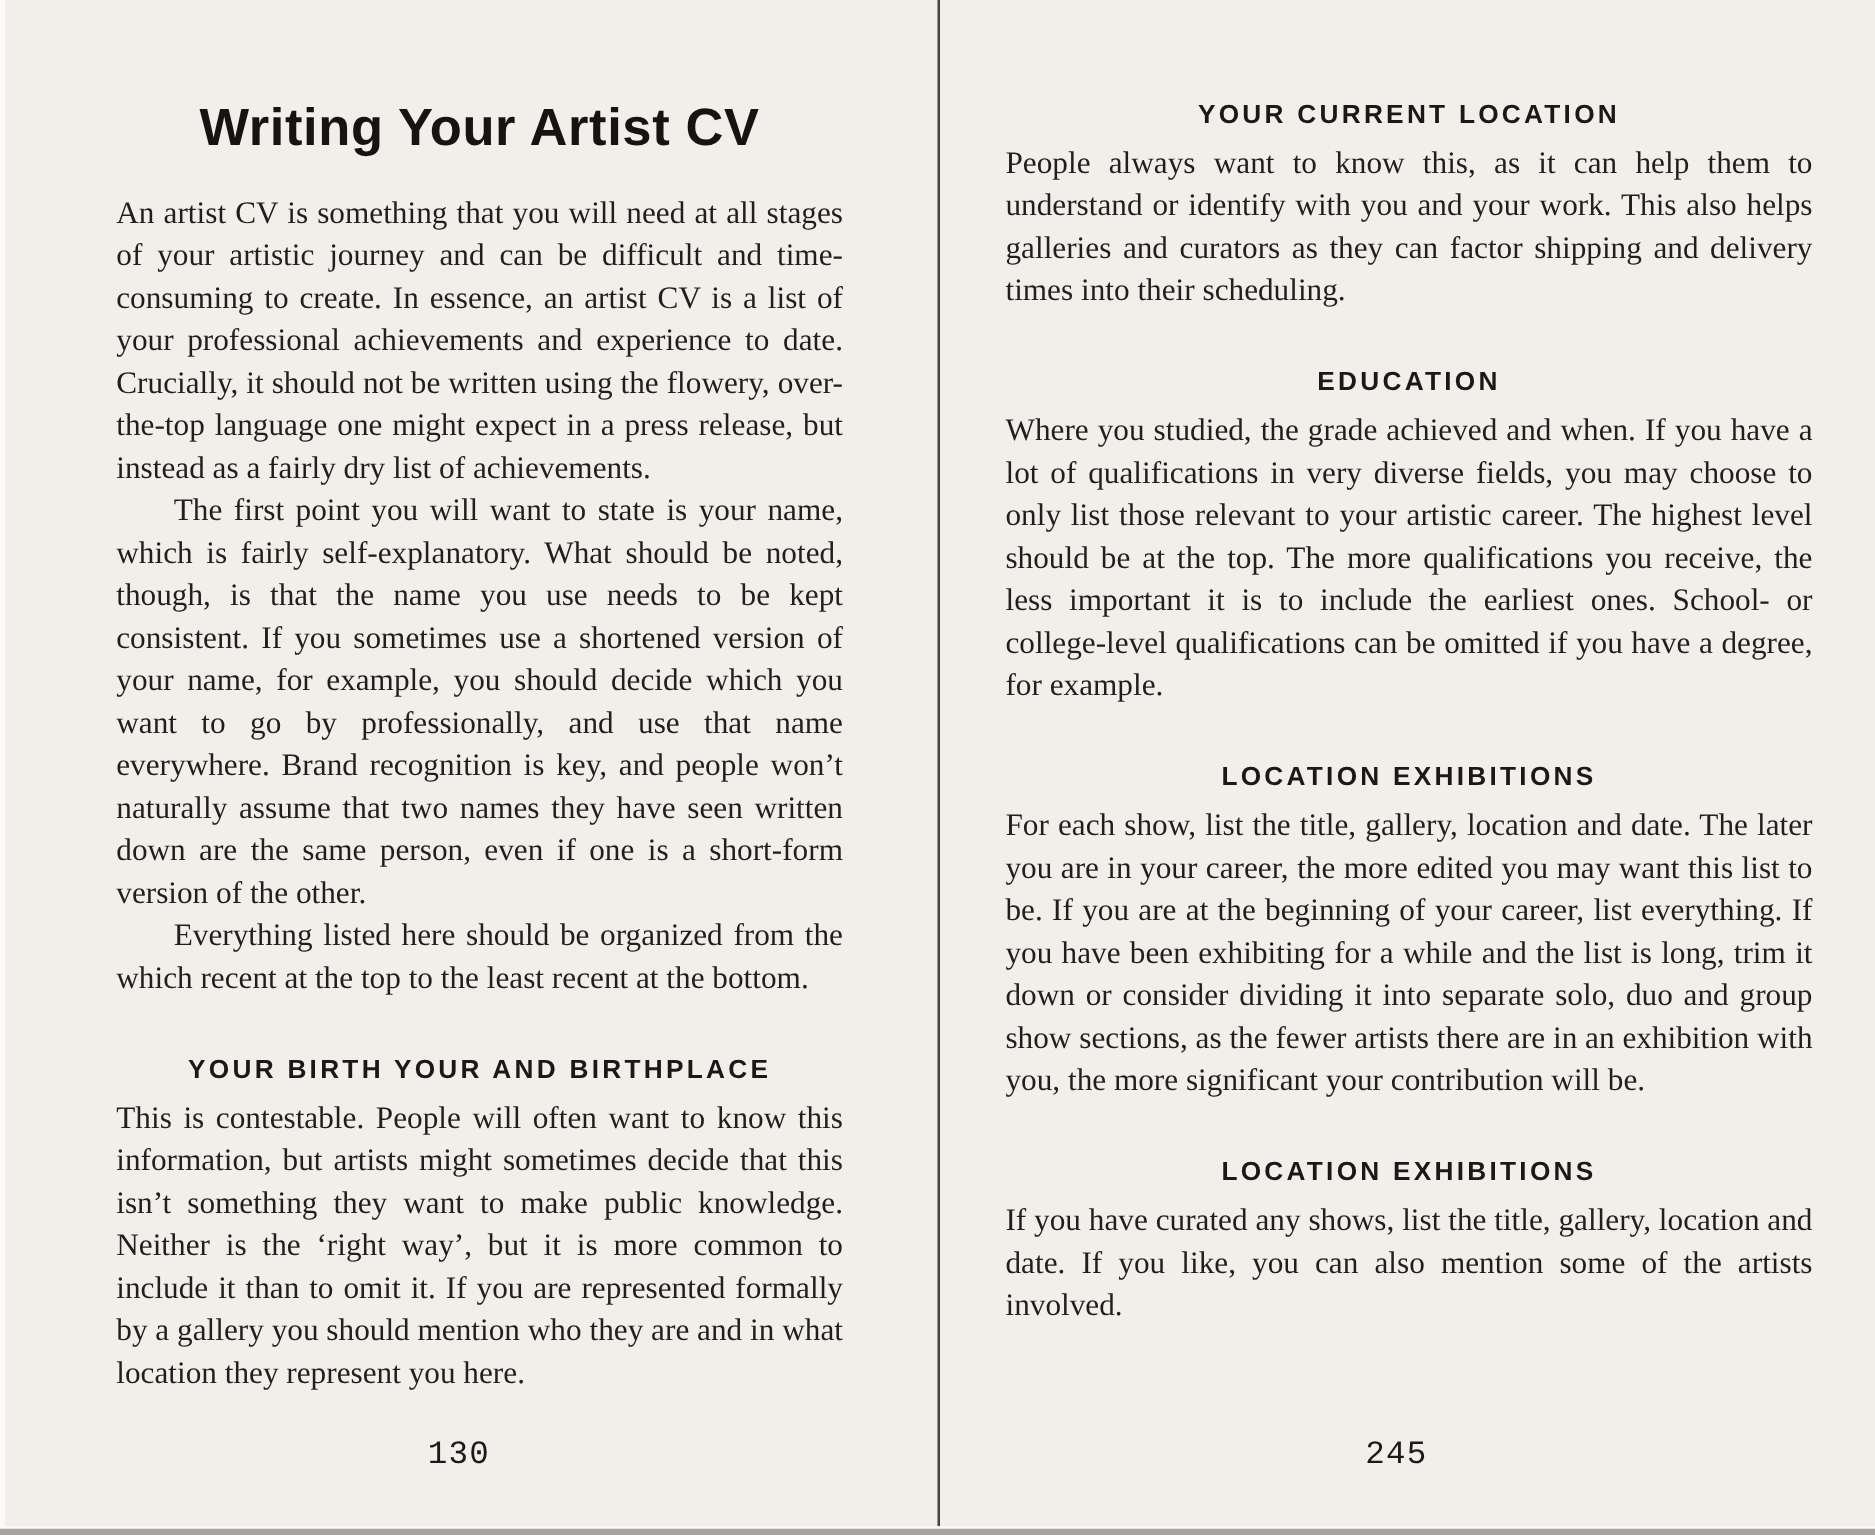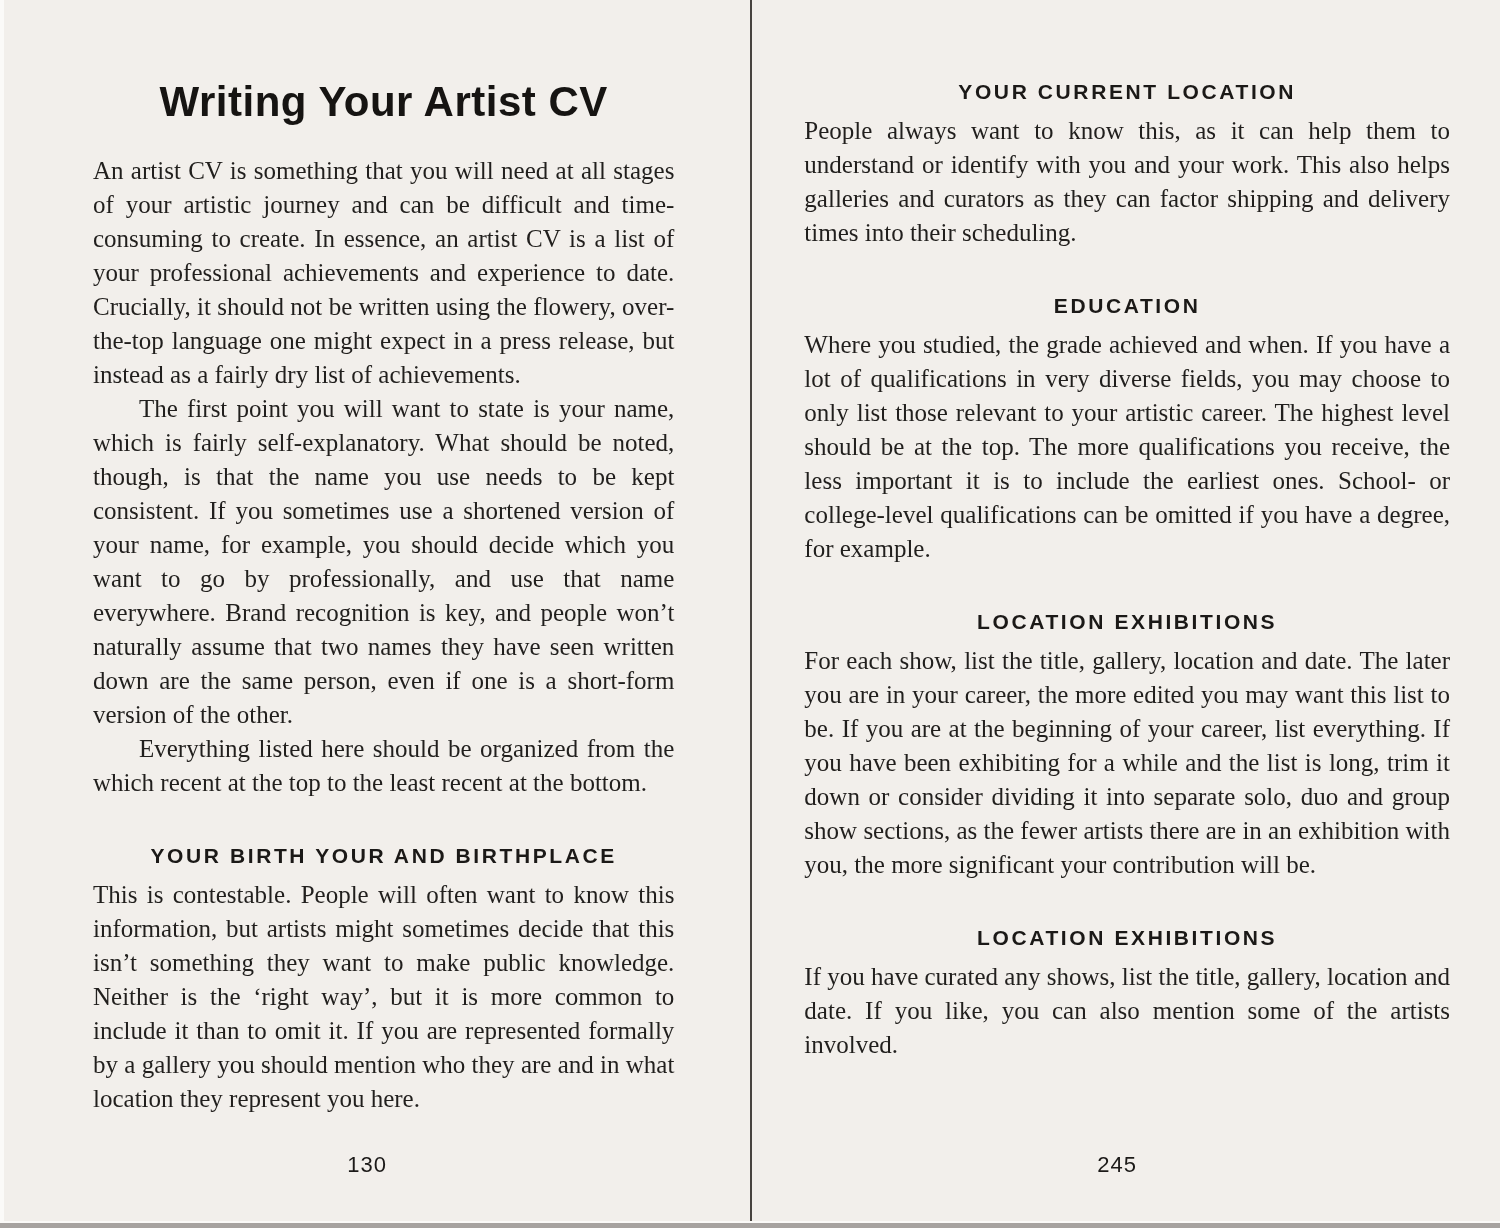--- a/index.html
+++ b/index.html
@@ -58,22 +58,22 @@
     -webkit-hyphens: auto;
     color: var(--ink);
   }
   p.body.indent { text-indent: 46px; }
 
   .page-number {
     position: absolute;
     left: 0; right: 0;
     bottom: 50px;
     text-align: center;
-    font-family: Liberation Sans, sans-serif;
-    font-size: 22px;
+    font-family: Liberation Mono, monospace;
+    font-size: 26px;
     letter-spacing: 1px;
     color: #1c1a18;
   }
 
   .gutter-line {
     position: absolute;
     left: 750px; top: 0; bottom: 7px;
     width: 2px;
     background: var(--divider);
   }

